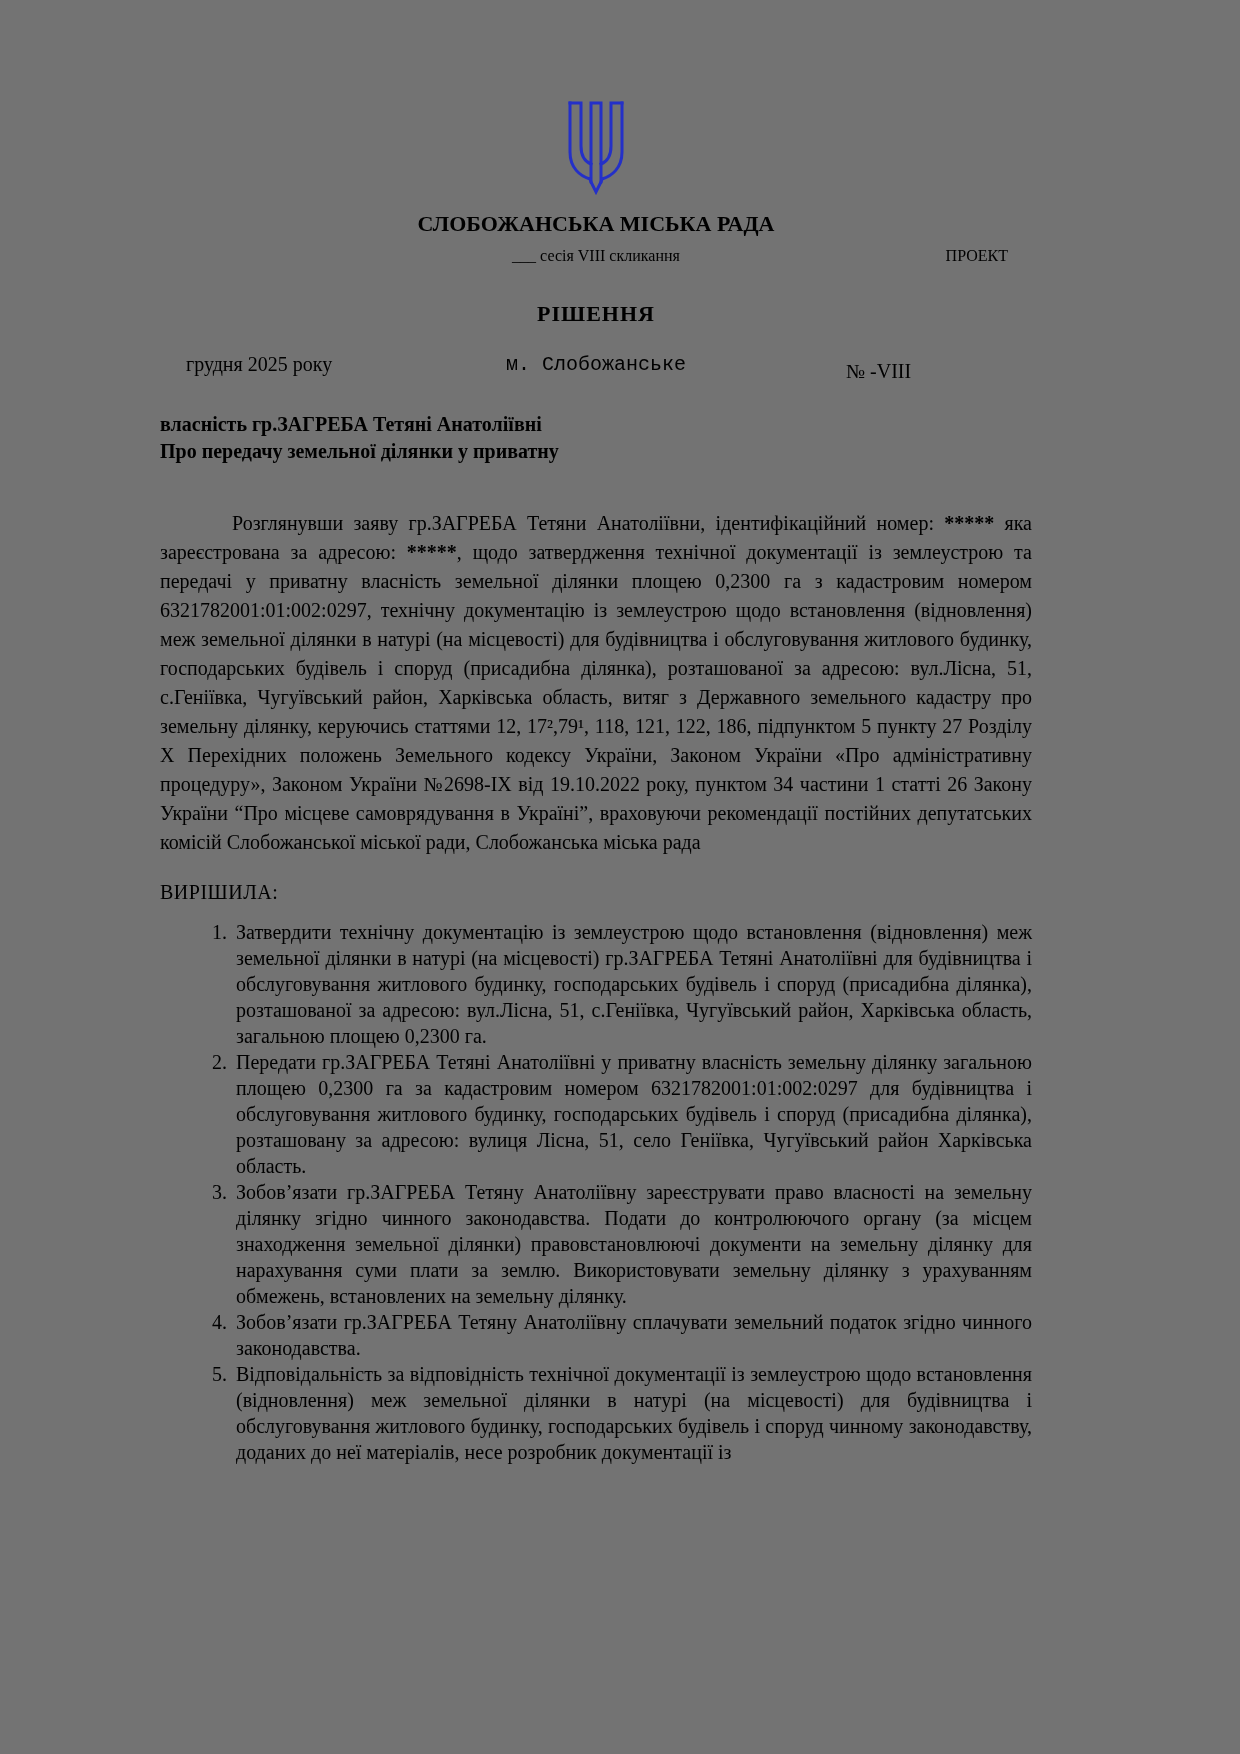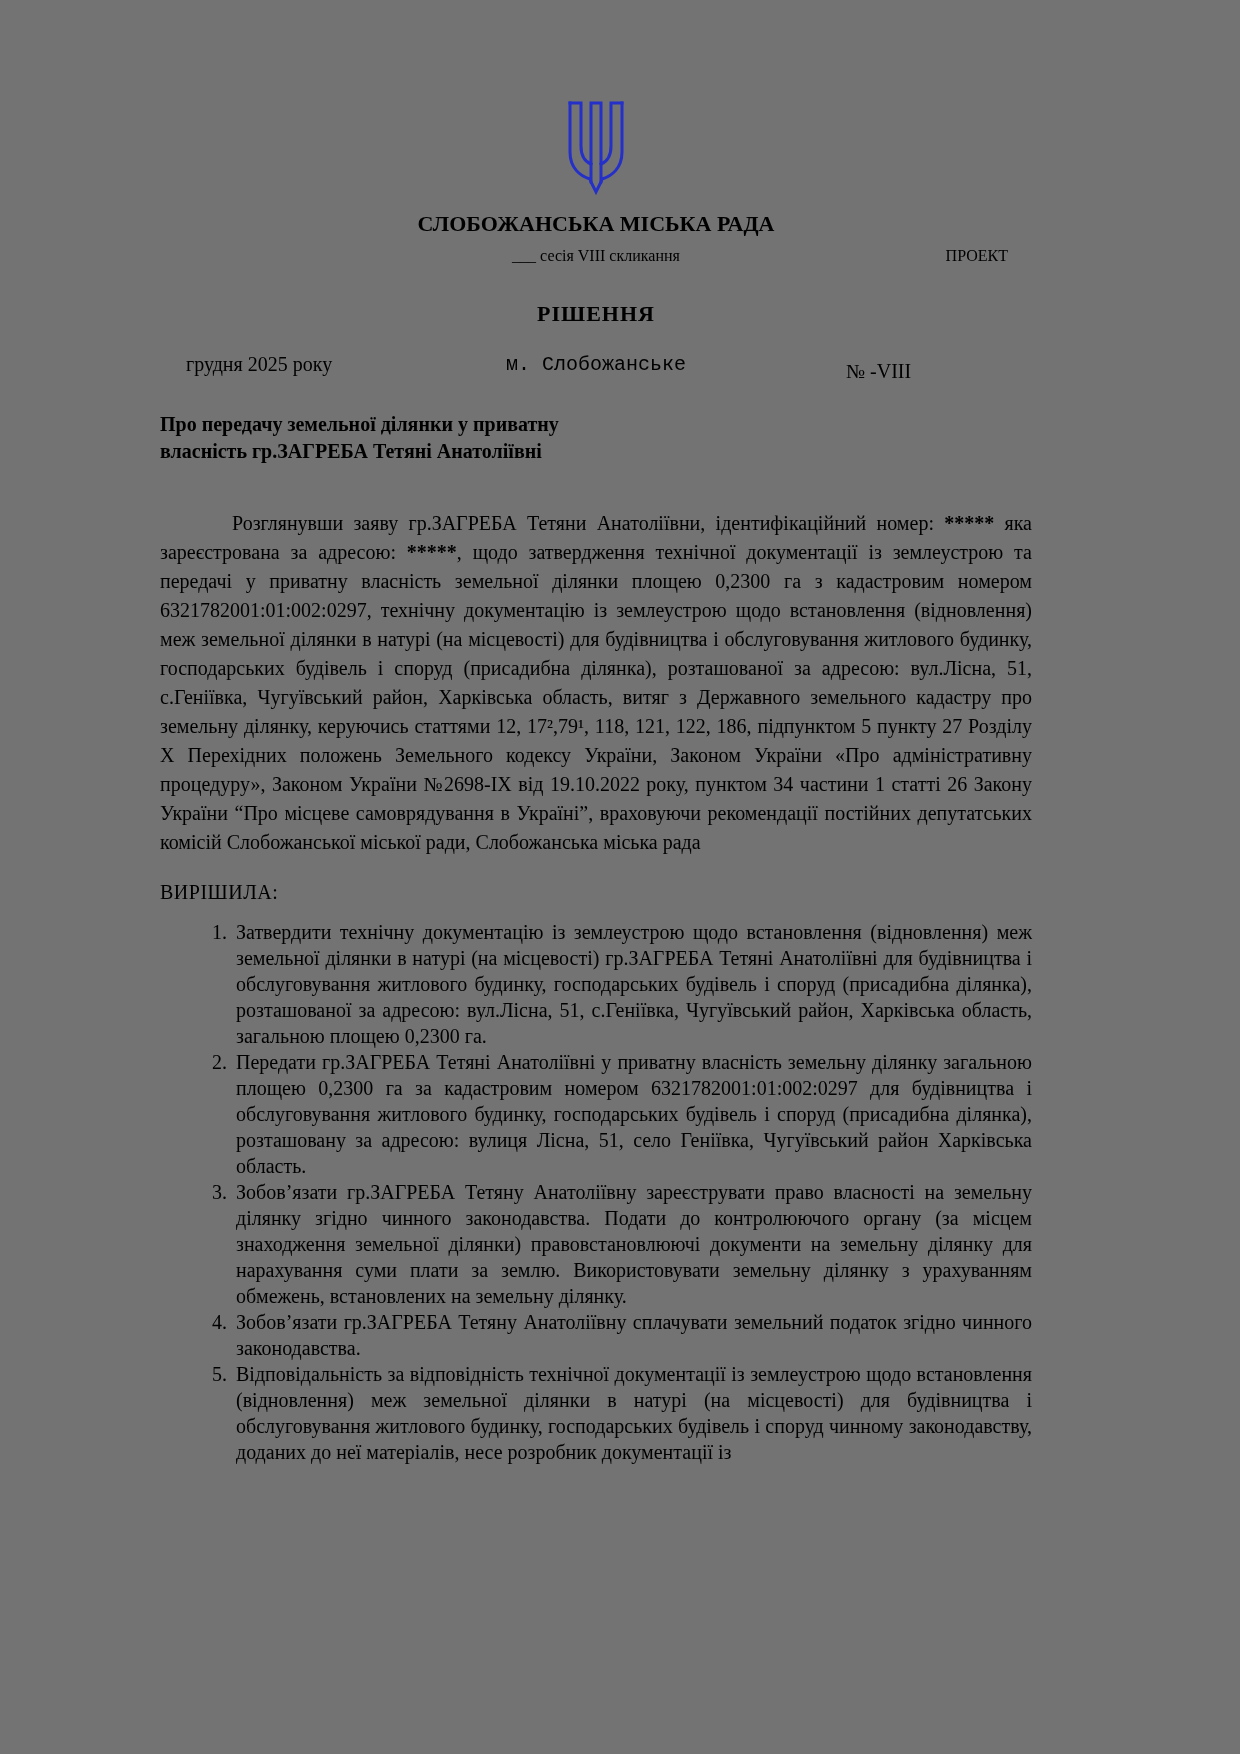--- a/index.html
+++ b/index.html
@@ -112,22 +112,22 @@
 
   <div class="doc-type">РІШЕННЯ</div>
 
   <div class="date-row">
     <span class="date-left">грудня 2025 року</span>
     <span class="date-center">м. Слобожанське</span>
     <span class="date-right">№ -VIII</span>
   </div>
 
   <div class="subject">
+    <div>власність гр.ЗАГРЕБА Тетяні Анатоліївні</div>
     <div>Про передачу земельної ділянки у приватну</div>
-    <div>власність гр.ЗАГРЕБА Тетяні Анатоліївні</div>
   </div>
 
   <p class="body-par"><span>Розглянувши заяву гр.ЗАГРЕБА Тетяни Анатоліївни, ідентифікаційний номер: </span><span style="font-weight: bold;">*****</span><span> яка зареєстрована за адресою: </span><span style="font-weight: bold;">*****</span><span>, щодо затвердження технічної документації із землеустрою та передачі у приватну власність земельної ділянки площею 0,2300 га з кадастровим номером 6321782001:01:002:0297, технічну документацію із землеустрою щодо встановлення (відновлення) меж земельної ділянки в натурі (на місцевості) для будівництва і обслуговування житлового будинку, господарських будівель і споруд (присадибна ділянка), розташованої за адресою: вул.Лісна, 51, с.Геніївка, Чугуївський район, Харківська область, витяг з Державного земельного кадастру про земельну ділянку, керуючись статтями 12, 17²,79¹, 118, 121, 122, 186, підпунктом 5 пункту 27 Розділу X Перехідних положень Земельного кодексу України, Законом України «Про адміністративну процедуру», Законом України №2698-ІХ від 19.10.2022 року, пунктом 34 частини 1 статті 26 Закону України “Про місцеве самоврядування в Україні”, враховуючи рекомендації постійних депутатських комісій Слобожанської міської ради, Слобожанська міська рада</span></p>
 
   <div class="decided">ВИРІШИЛА:</div>
 
   <ol class="items">
     <li>Затвердити технічну документацію із землеустрою щодо встановлення (відновлення) меж земельної ділянки в натурі (на місцевості) гр.ЗАГРЕБА Тетяні Анатоліївні для будівництва і обслуговування житлового будинку, господарських будівель і споруд (присадибна ділянка), розташованої за адресою: вул.Лісна, 51, с.Геніївка, Чугуївський район, Харківська область, загальною площею 0,2300 га.</li>
     <li>Передати гр.ЗАГРЕБА Тетяні Анатоліївні у приватну власність земельну ділянку загальною площею 0,2300 га за кадастровим номером 6321782001:01:002:0297 для будівництва і обслуговування житлового будинку, господарських будівель і споруд (присадибна ділянка), розташовану за адресою: вулиця Лісна, 51, село Геніївка, Чугуївський район Харківська область.</li>
     <li>Зобов’язати гр.ЗАГРЕБА Тетяну Анатоліївну зареєструвати право власності на земельну ділянку згідно чинного законодавства. Подати до контролюючого органу (за місцем знаходження земельної ділянки) правовстановлюючі документи на земельну ділянку для нарахування суми плати за землю. Використовувати земельну ділянку з урахуванням обмежень, встановлених на земельну ділянку.</li>

